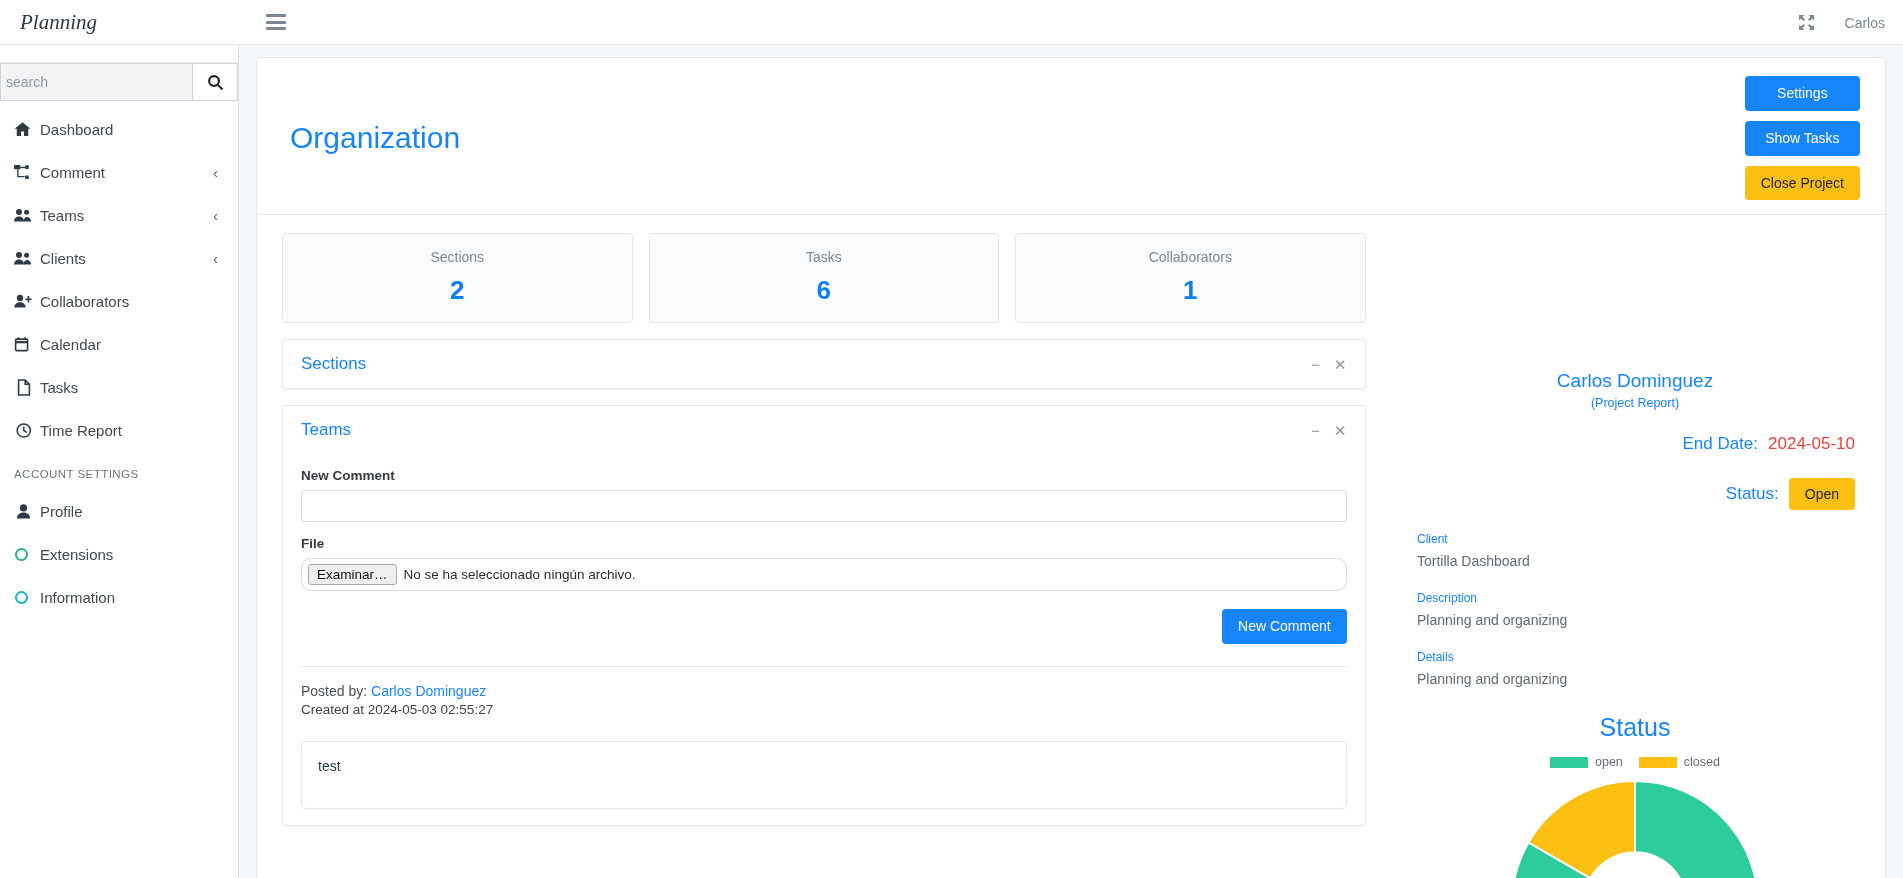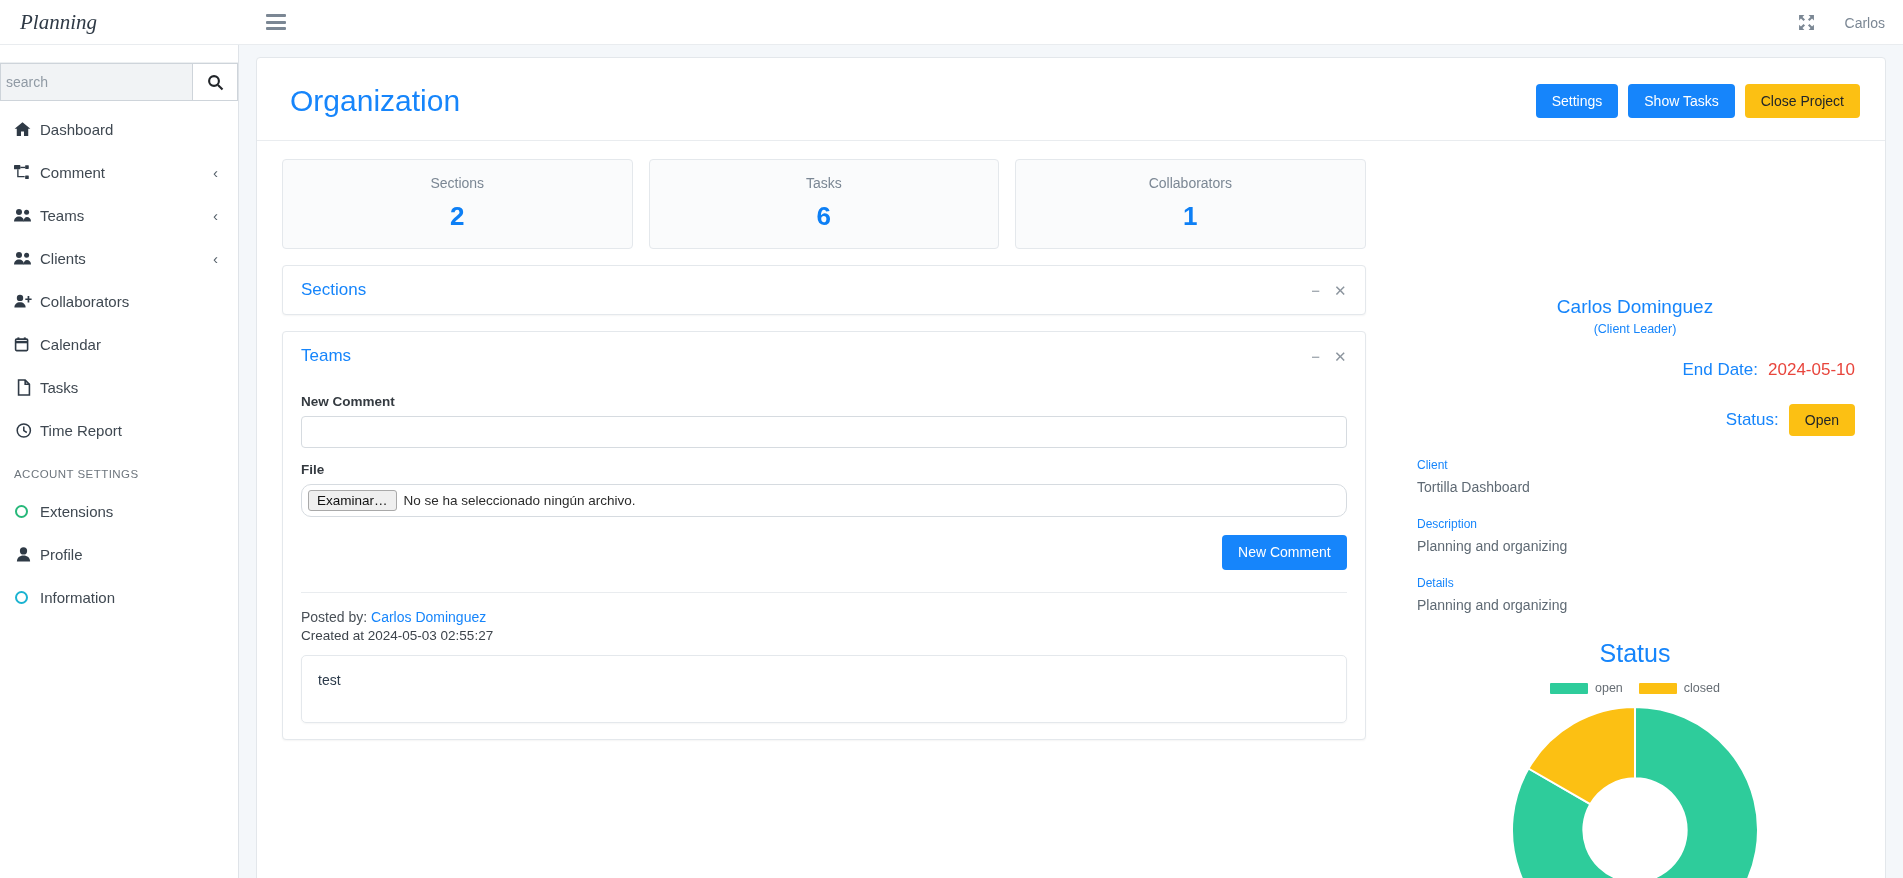--- a/index.html
+++ b/index.html
@@ -114,21 +114,21 @@
   }
   .page-head {
     display: flex; align-items: center; justify-content: space-between;
     padding: 18px 25px 14px 25px;
     border-bottom: 1px solid #e9ecef;
   }
   .page-title {
     font-size: 30px; color: #1685fb; font-weight: normal;
     margin: 8px;
   }
-  .head-actions { display: flex; gap: 10px; }
+  .head-actions { display: flex; gap: 10px; flex-direction: column; }
   .btn {
     border: none; border-radius: 4px;
     font-size: 14px; padding: 9px 16px;
     cursor: pointer; font-family: "Liberation Sans", sans-serif;
     line-height: 1.2;
   }
   .btn-primary { background: #1685fb; color: #fff; }
   .btn-warning { background: #fcc013; color: #212529; }
 
   
@@ -185,21 +185,21 @@
     font-family: "Liberation Sans", sans-serif;
   }
   .file-text { font-size: 13.5px; color: #2b2b2b; margin-left: 7px; }
   .form-actions { display: flex; justify-content: flex-end; margin-top: 18px; }
 
   .post-sep { border-top: 1px solid #e9ecef; margin: 22px 0 0 0; }
   .post-meta { padding: 16px 0 0 0; font-size: 14px; color: #495057; }
   .post-meta a { color: #1685fb; text-decoration: none; cursor: pointer; }
   .post-date { font-size: 13.5px; color: #3d444b; margin-top: 3px; }
   .comment-box {
-    margin-top: 12px; width: 100%; min-height: 68px;
+    margin-top: 24px; width: 100%; min-height: 68px;
     border: 1px solid #e4e8ec; border-radius: 5px;
     box-shadow: 0 1px 2px rgba(0,0,0,.04);
     padding: 16px 16px; font-size: 14px; color: #2b3a4a;
   }
 
   
   .side {
     position: absolute; top: 12px; right: 0px;
     width: 470px; padding: 0 30px 0 0;
   }
@@ -367,34 +367,34 @@
           <circle cx="7.8" cy="8" r="6.6"></circle>
             <path d="M7.8 4v4.2l3 1.8" stroke-width="1.5"></path>
         </svg>
       </span>
       <span class="nav-label">Time Report</span>
     </div>
 
     <div class="nav-section-title">ACCOUNT SETTINGS</div>
 
     <div class="nav-item">
-      <span class="nav-ico">
-        <span class="circ"></span>
-      </span>
-      <span class="nav-label">Extensions</span>
-    </div>
-
-    <div class="nav-item">
       <span class="nav-ico" style="padding-left:2px;">
         <svg width="15" height="17" viewBox="0 0 14 16" fill="#2f3a46">
           <circle cx="7" cy="4.6" r="3.4"></circle>
           <path d="M0.8 14.6c0-3.4 2.6-5.6 6.2-5.6s6.2 2.2 6.2 5.6z"></path>
         </svg>
       </span>
       <span class="nav-label">Profile</span>
+    </div>
+
+    <div class="nav-item">
+      <span class="nav-ico">
+        <span class="circ"></span>
+      </span>
+      <span class="nav-label">Extensions</span>
     </div>
 
     <div class="nav-item">
       <span class="nav-ico">
         <span class="circ cyan"></span>
       </span>
       <span class="nav-label">Information</span>
     </div>
 
   </div>
@@ -477,21 +477,21 @@
             <div class="comment-box">test</div>
 
           </div>
         </div>
       </div>
 
       <div style="width:495px; position:relative;">
         <div class="side">
 
           <div class="leader-name">Carlos Dominguez</div>
-          <div class="leader-role">(Client Leader)</div>
+          <div class="leader-role">(Project Report)</div>
 
           <div class="kv-row">
             <span class="kv-key">End Date:</span>
             <span class="kv-date">2024-05-10</span>
           </div>
 
           <div class="kv-row">
             <span class="kv-key">Status:</span>
             <span class="status-badge">Open</span>
           </div>

